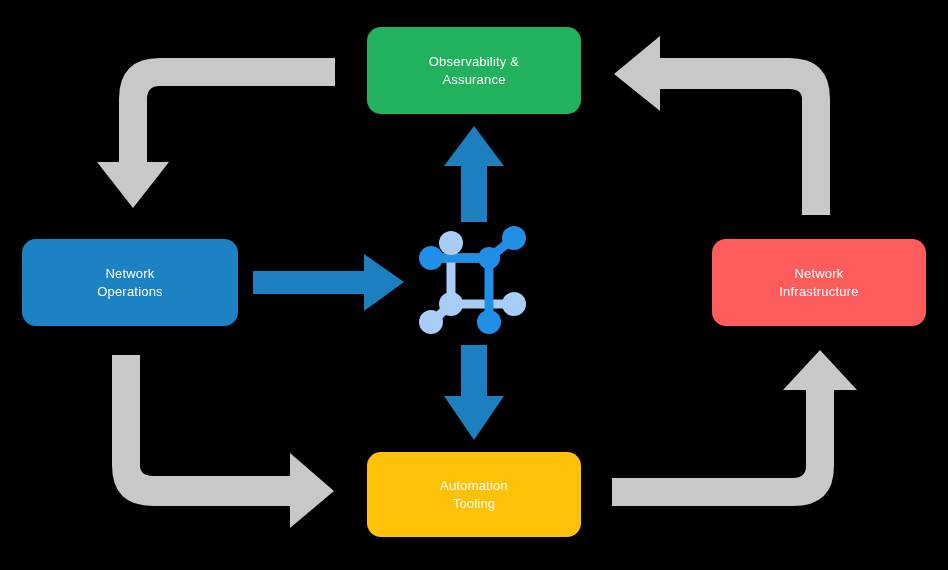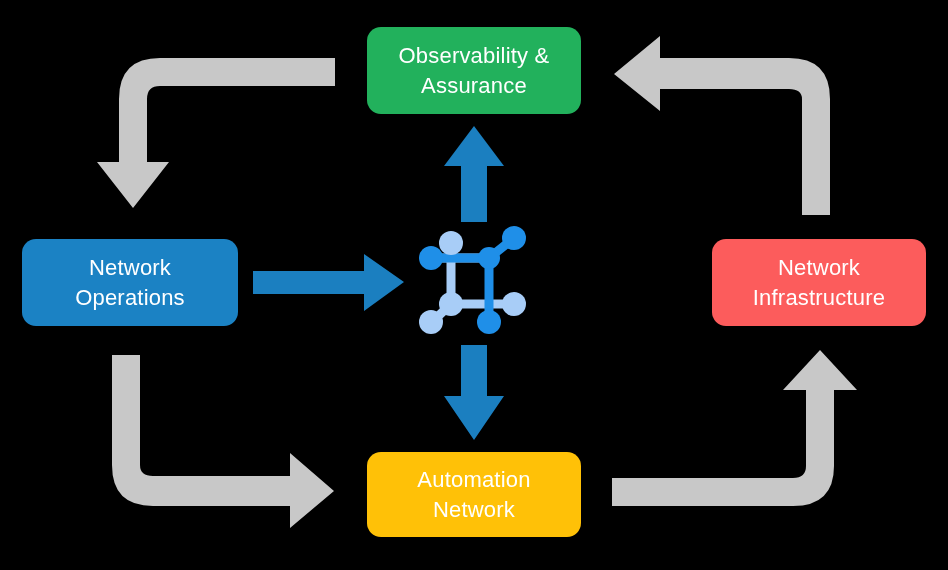--- a/index.html
+++ b/index.html
@@ -20,21 +20,21 @@
     background: #000000;
   }
   .node-box {
     position: absolute;
     border-radius: 14px;
     display: flex;
     align-items: center;
     justify-content: center;
     text-align: center;
     color: #ffffff;
-    font-size: 22px;
+    font-size: 13px;
     line-height: 1.35;
     font-weight: 400;
     letter-spacing: 0.2px;
     white-space: pre-line;
     box-sizing: border-box;
     padding: 20px 10px;
   }
   #box-observability {
     left: 367px;
     top: 27px;
@@ -187,15 +187,15 @@
   <div class="node-box" id="box-observability" style="background:#22b15c">Observability &amp;
 Assurance</div>
 
   <div class="node-box" id="box-network-operations" style="background:#1b82c4">Network
 Operations</div>
 
   <div class="node-box" id="box-network-infrastructure" style="background:#fc5c5c">Network
 Infrastructure</div>
 
   <div class="node-box" id="box-automation-tooling" style="background:#ffc107">Automation
-Network</div>
+Tooling</div>
 
 </div>
 
 </body></html>

